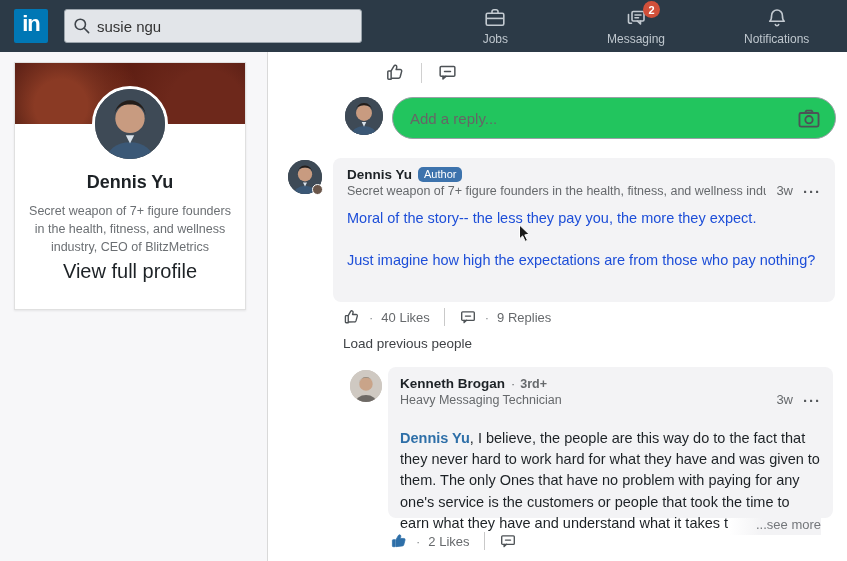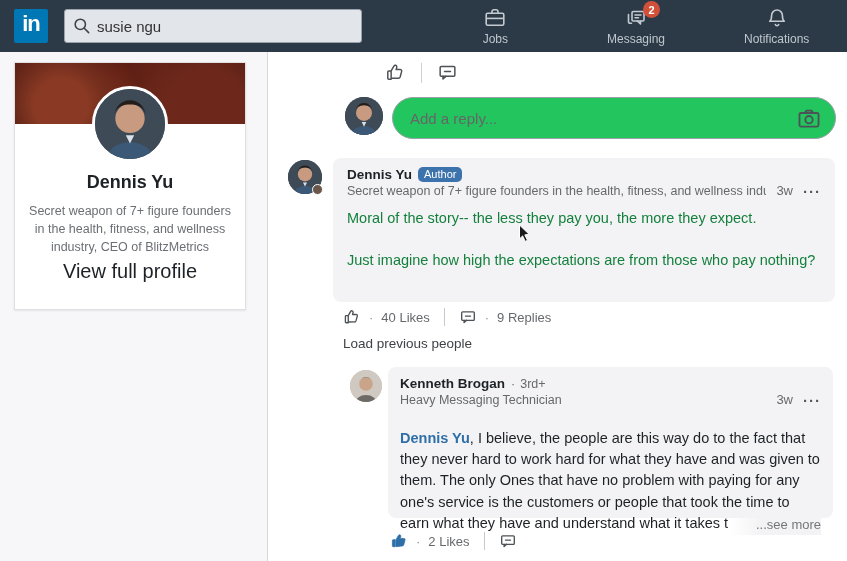--- a/index.html
+++ b/index.html
@@ -75,21 +75,21 @@
   .head-left { min-width:0; }
   .name-row { display:flex; align-items:center; }
   .cname { font-size:13.5px; font-weight:bold; color:#1d2226; cursor:pointer; }
   .author-badge { margin-left:6px; background:#3d73ad; color:#fff; font-size:11px; padding:1px 6px 2px;
     border-radius:5px; }
   .chead { font-size:12.5px; color:#66696c; margin-top:2px; white-space:nowrap; overflow:hidden; }
   .head-right { display:flex; align-items:flex-end; flex:none; margin-left:10px; color:#66696c; }
   .ctime { font-size:13px; }
   .cmenu { font-size:15px; font-weight:bold; letter-spacing:1px; margin-left:10px; cursor:pointer;
     line-height:13px; color:#55585b; }
-  .cbody { margin-top:10px; font-size:14.5px; line-height:21px; color:#15803d; }
+  .cbody { margin-top:10px; font-size:14.5px; line-height:21px; color:#1d4ed8; }
   .cbody p + p { margin-top:21px; }
 
   .social-row { position:absolute; display:flex; align-items:center; color:#66696c; font-size:13px; }
   .social-row.s1 { left:75px; top:256px; }
   .social-row.s2 { left:122px; top:480px; }
   .sr-icon { width:18px; height:18px; color:#4d5256; cursor:pointer; }
   .sr-icon.liked { color:#2e6fa8; }
   .sr-dot { margin:0 8px; color:#8a8d90; }
   .sr-label { cursor:pointer; }
   .sr-div { width:1px; height:18px; background:#c9c9c9; margin:0 14px; }
@@ -261,21 +261,21 @@
           <path d="M16 104a34 26 0 0 1 68 0z" fill="#6e6a66"></path>
         </svg>
     </div>
 
     <div class="bubble r1">
       <div class="bubble-head">
         <div class="head-left">
           <div class="name-row">
             <span class="cname">Kenneth Brogan</span>
             <span class="chead" style="margin:0 0 0 6px;">·</span>
-            <span class="chead" style="margin:0 0 0 5px;">3rd+</span>
+            <span class="chead" style="margin:0 0 0 5px;font-weight:bold;">3rd+</span>
           </div>
           <div class="chead">Heavy Messaging Technician</div>
         </div>
         <div class="head-right">
           <span class="ctime">3w</span>
           <span class="cmenu">···</span>
         </div>
       </div>
       <div class="rbody">
         <span class="mention">Dennis Yu</span><span>, I believe, the people are this way do to the fact that they never hard to work hard for what they have and was given to them. The only Ones that have no problem with paying for any one's service is the customers or people that took the time to earn what they have and understand what it takes t</span>

